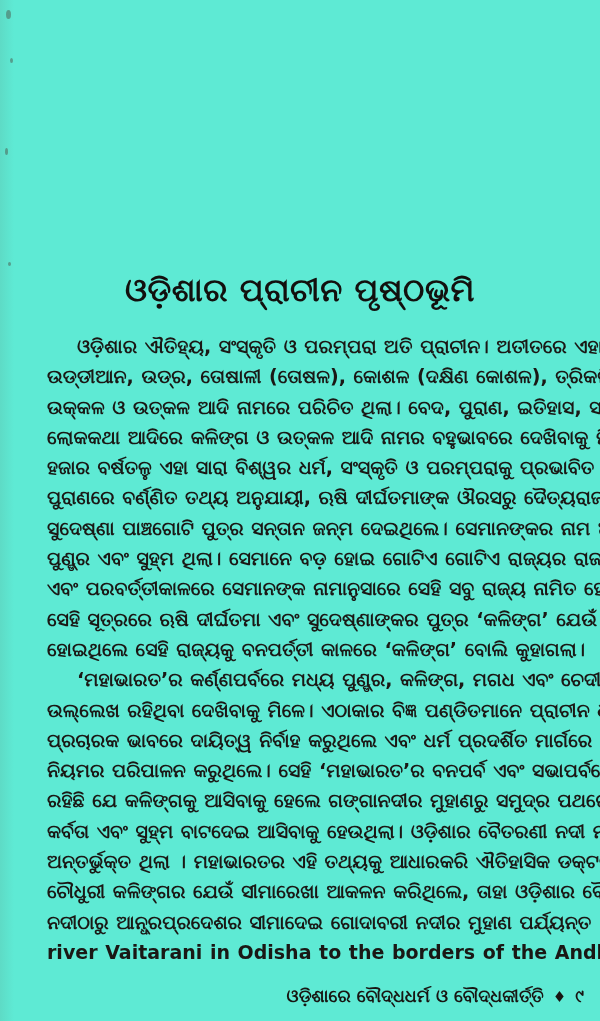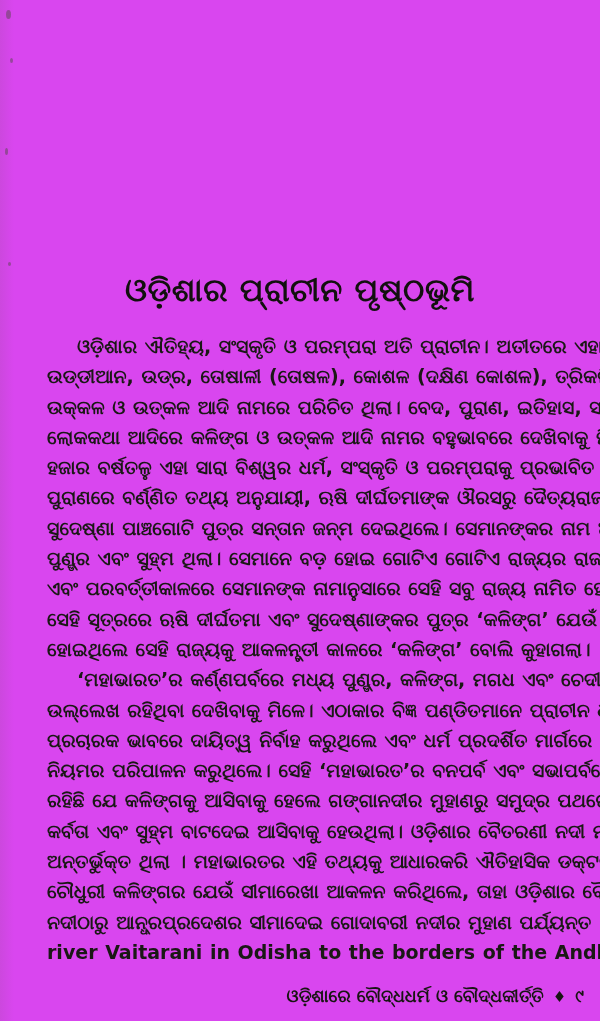--- a/index.html
+++ b/index.html
@@ -1,19 +1,19 @@
 <!DOCTYPE html>
 <html><head>
 <meta charset="utf-8">
 <style>
   html,body{margin:0;padding:0;}
   .page{
     position:relative;
     width:600px;height:1021px;
-    background:#d946ef;
+    background:#5eead4;
     overflow:hidden;
     font-family:"DejaVu Sans", sans-serif;
     color:#171513;
   }
   
   .edge-noise{
     position:absolute;left:0;top:0;width:14px;height:1021px;
     background:linear-gradient(90deg, rgba(90,85,70,0.10), rgba(0,0,0,0));
     pointer-events:none;
   }
@@ -77,21 +77,21 @@
     <div class="line indent">ଓଡ଼ିଶାର ଐତିହ୍ୟ, ସଂସ୍କୃତି ଓ ପରମ୍ପରା ଅତି ପ୍ରାଚୀନ। ଅତୀତରେ ଏହା କଳିଙ୍ଗ,</div>
     <div class="line">ଉଡ୍ଡୀଆନ, ଉଡ୍ର, ତୋଷାଳୀ (ତୋଷଳ), କୋଶଳ (ଦକ୍ଷିଣ କୋଶଳ), ତ୍ରିକଳିଙ୍ଗ, କଙ୍ଗୋଦ,</div>
     <div class="line">ଉକ୍କଳ ଓ ଉତ୍କଳ ଆଦି ନାମରେ ପରିଚିତ ଥିଲା। ବେଦ, ପୁରାଣ, ଇତିହାସ, ସାହିତ୍ୟ,</div>
     <div class="line">ଲୋକକଥା ଆଦିରେ କଳିଙ୍ଗ ଓ ଉତ୍କଳ ଆଦି ନାମର ବହୁଭାବରେ ଦେଖିବାକୁ ମିଳେ। ହଜାର</div>
     <div class="line">ହଜାର ବର୍ଷତଳୁ ଏହା ସାରା ବିଶ୍ୱର ଧର୍ମ, ସଂସ୍କୃତି ଓ ପରମ୍ପରାକୁ ପ୍ରଭାବିତ କରିଆସିଛି। ବେଦ</div>
     <div class="line">ପୁରାଣରେ ବର୍ଣ୍ଣିତ ତଥ୍ୟ ଅନୁଯାୟୀ, ଋଷି ଦୀର୍ଘତମାଙ୍କ ଔରସରୁ ଦୈତ୍ୟରାଜ ବଳିଙ୍କ ପତ୍ନୀ</div>
     <div class="line">ସୁଦେଷ୍ଣା ପାଞ୍ଚଗୋଟି ପୁତ୍ର ସନ୍ତାନ ଜନ୍ମ ଦେଇଥିଲେ। ସେମାନଙ୍କର ନାମ ଅଙ୍ଗ, ବଙ୍ଗ, କଳିଙ୍ଗ,</div>
     <div class="line">ପୁଣ୍ଡ୍ର ଏବଂ ସୁହ୍ମ ଥିଲା। ସେମାନେ ବଡ଼ ହୋଇ ଗୋଟିଏ ଗୋଟିଏ ରାଜ୍ୟର ରାଜା ହୋଇଥିଲେ</div>
     <div class="line">ଏବଂ ପରବର୍ତ୍ତୀକାଳରେ ସେମାନଙ୍କ ନାମାନୁସାରେ ସେହି ସବୁ ରାଜ୍ୟ ନାମିତ ହୋଇଥିଲା।</div>
     <div class="line">ସେହି ସୂତ୍ରରେ ଋଷି ଦୀର୍ଘତମା ଏବଂ ସୁଦେଷ୍ଣାଙ୍କର ପୁତ୍ର ‘କଳିଙ୍ଗ’ ଯେଉଁ ରାଜ୍ୟର ରାଜା</div>
-    <div class="line para-end">ହୋଇଥିଲେ ସେହି ରାଜ୍ୟକୁ ଆକଳନ୍ତ୍ତୀ କାଳରେ ‘କଳିଙ୍ଗ’ ବୋଲି କୁହାଗଲା।</div>
+    <div class="line para-end">ହୋଇଥିଲେ ସେହି ରାଜ୍ୟକୁ ବନପର୍ତ୍ତୀ କାଳରେ ‘କଳିଙ୍ଗ’ ବୋଲି କୁହାଗଲା।</div>
 
     <div class="line indent">‘ମହାଭାରତ’ର କର୍ଣ୍ଣପର୍ବରେ ମଧ୍ୟ ପୁଣ୍ଡ୍ର, କଳିଙ୍ଗ, ମଗଧ ଏବଂ ଚେଦୀ ଆଦି ରାଜ୍ୟ ନାମ</div>
     <div class="line">ଉଲ୍ଲେଖ ରହିଥିବା ଦେଖିବାକୁ ମିଳେ। ଏଠାକାର ବିଜ୍ଞ ପଣ୍ଡିତମାନେ ପ୍ରାଚୀନ ଧର୍ମର ରକ୍ଷକ ଓ</div>
     <div class="line">ପ୍ରଚାରକ ଭାବରେ ଦାୟିତ୍ୱ ନିର୍ବାହ କରୁଥିଲେ ଏବଂ ଧର୍ମ ପ୍ରଦର୍ଶିତ ମାର୍ଗରେ ଗତି କରି ନୀତି</div>
     <div class="line">ନିୟମର ପରିପାଳନ କରୁଥିଲେ। ସେହି ‘ମହାଭାରତ’ର ବନପର୍ବ ଏବଂ ସଭାପର୍ବରେ ଉଲ୍ଲେଖ</div>
     <div class="line">ରହିଛି ଯେ କଳିଙ୍ଗକୁ ଆସିବାକୁ ହେଲେ ଗଙ୍ଗାନଦୀର ମୁହାଣରୁ ସମୁଦ୍ର ପଥରେ ତାମ୍ରଲିପ୍ତି,</div>
     <div class="line">କର୍ବତା ଏବଂ ସୁହ୍ମ ବାଟଦେଇ ଆସିବାକୁ ହେଉଥିଲା। ଓଡ଼ିଶାର ବୈତରଣୀ ନଦୀ ମଧ୍ୟ ଏହାର</div>
     <div class="line">ଅନ୍ତର୍ଭୁକ୍ତ ଥିଲା । ମହାଭାରତର ଏହି ତଥ୍ୟକୁ ଆଧାରକରି ଐତିହାସିକ ଡକ୍ଟର ଏଚ୍. ସି. ରାୟ</div>
     <div class="line">ଚୌଧୁରୀ କଳିଙ୍ଗର ଯେଉଁ ସୀମାରେଖା ଆକଳନ କରିଥିଲେ, ତାହା ଓଡ଼ିଶାର ବୈତରଣୀ</div>
     <div class="line">ନଦୀଠାରୁ ଆନ୍ଧ୍ରପ୍ରଦେଶର ସୀମାଦେଇ ଗୋଦାବରୀ ନଦୀର ମୁହାଣ ପର୍ଯ୍ୟନ୍ତ (From the</div>

